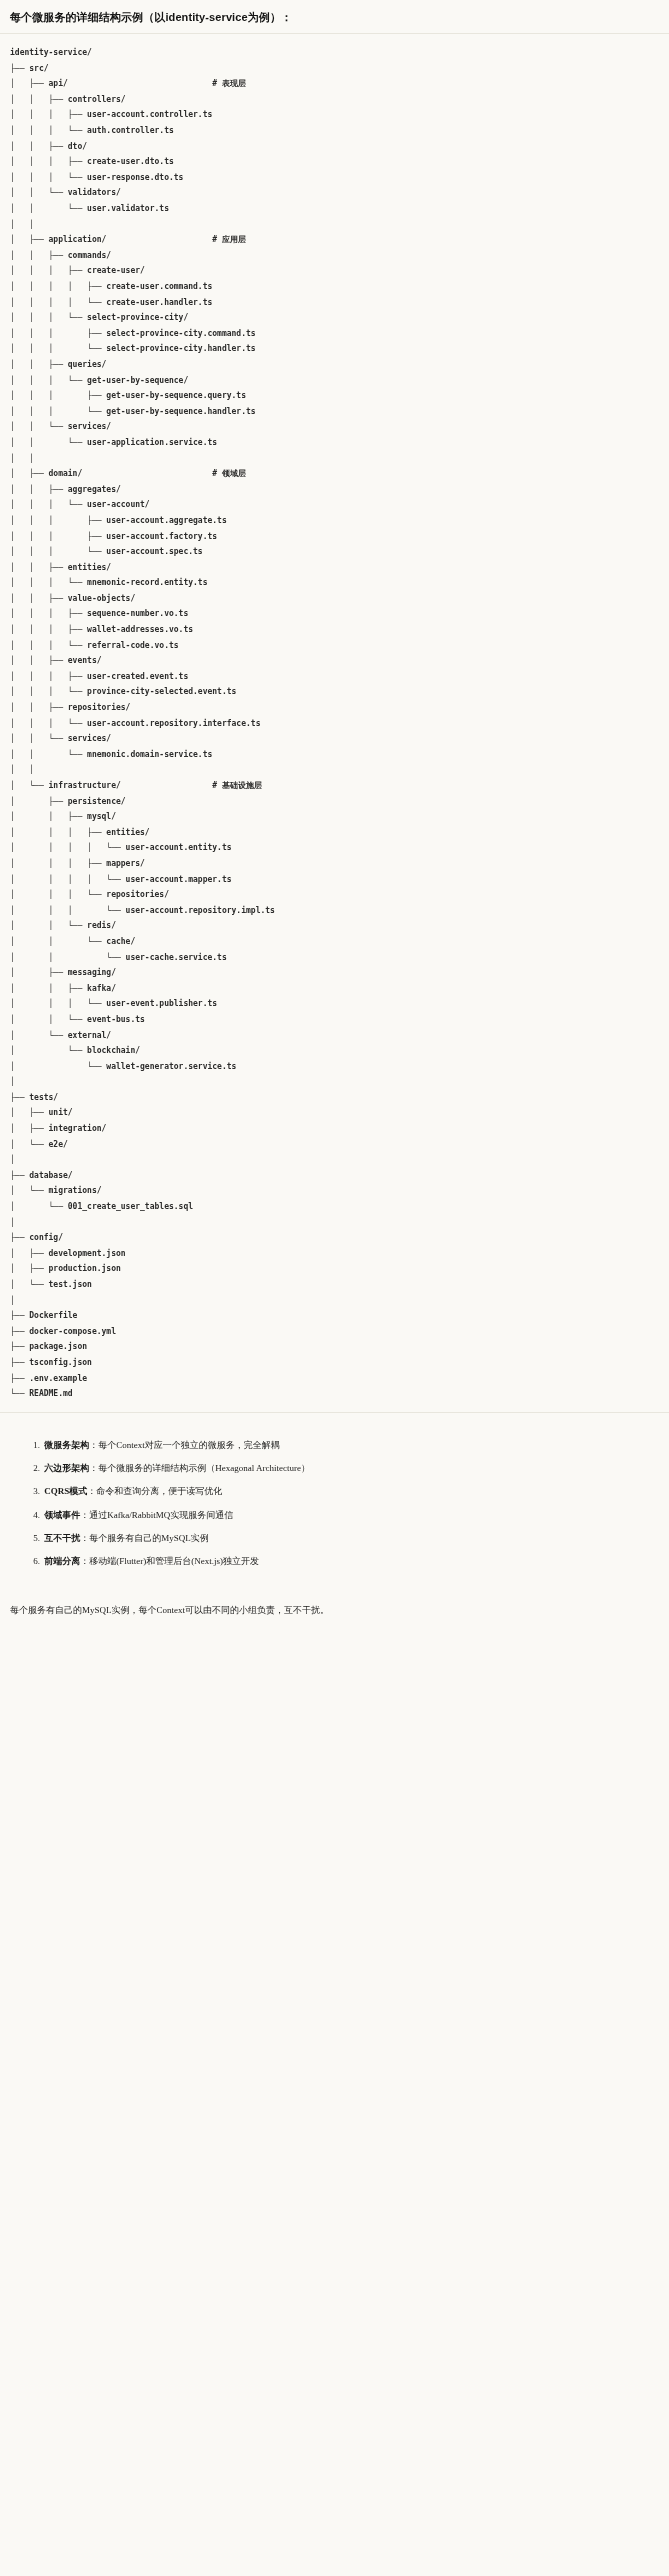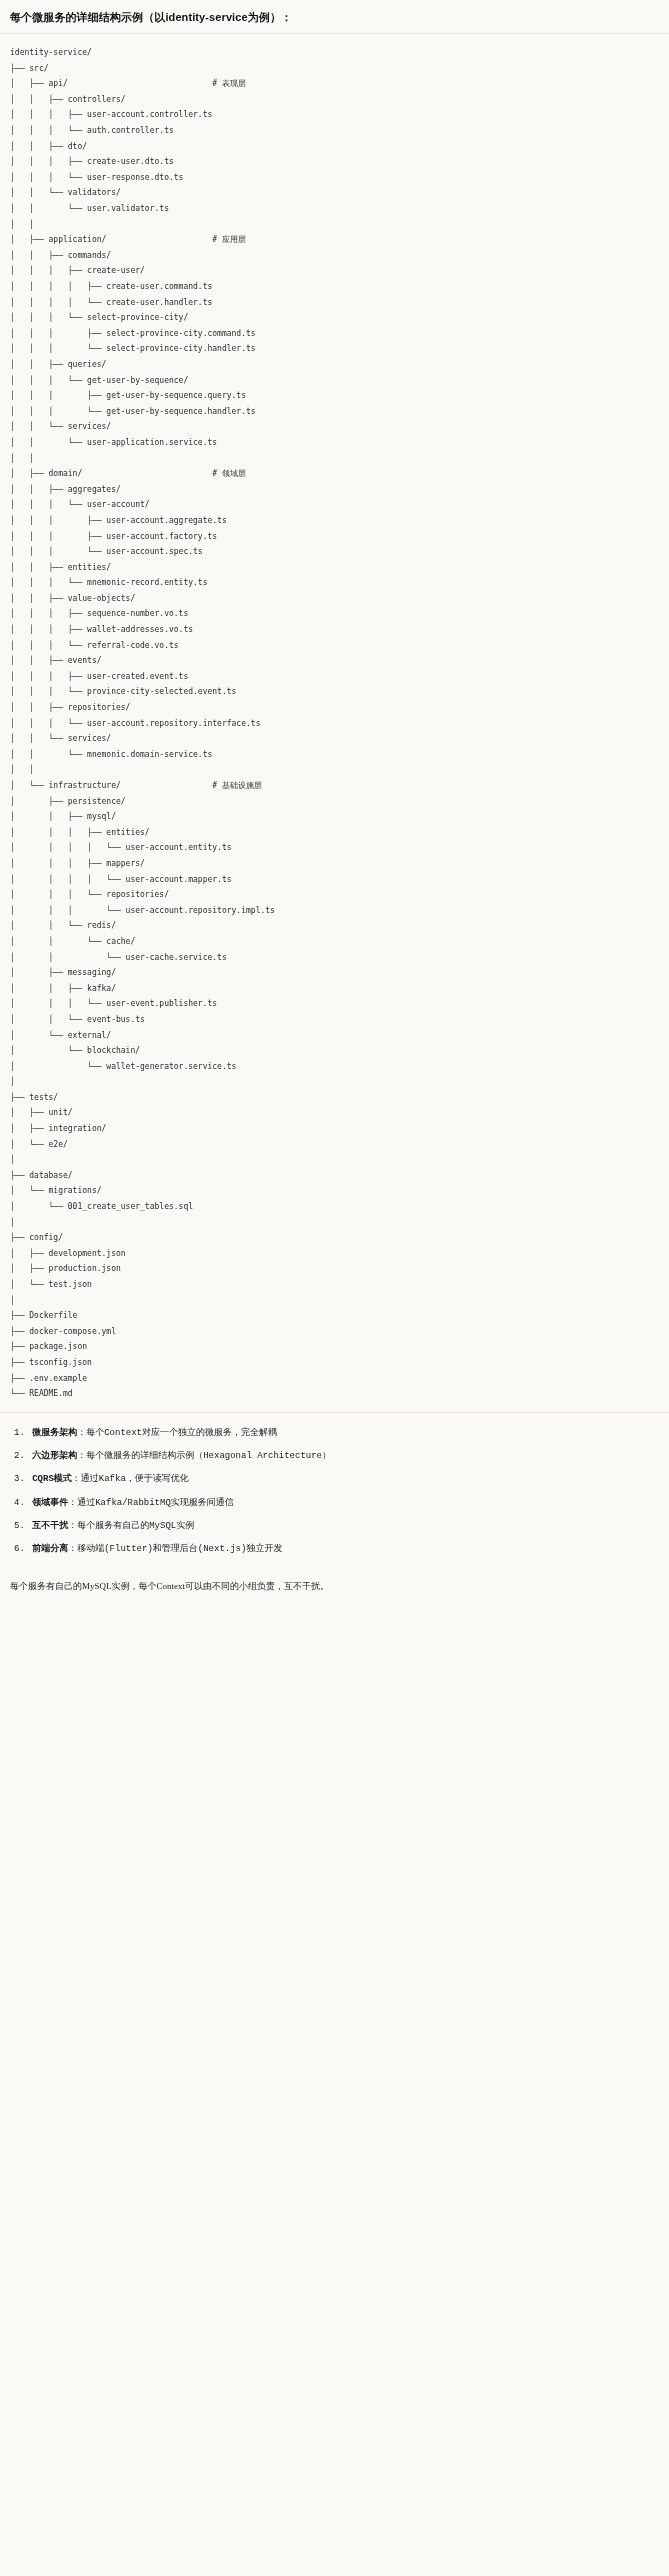--- a/index.html
+++ b/index.html
@@ -38,20 +38,21 @@
     border: 0;
     border-top: 0.6px solid #e8e6dd;
     margin: 0;
     height: 0;
   }
 
   
   .code-block {
     background: #faf9f5;
     padding: 11.3px 10px 10px 10px;
+    font-weight: bold;
   }
   pre.tree {
     margin: 0;
     font-family: "DejaVu Sans Mono", "Liberation Mono", monospace;
     font-size: 8px;
     line-height: 15.6px;
     color: #2c2c2b;
     white-space: pre;
     overflow: visible;
     letter-spacing: 0px;
@@ -64,24 +65,23 @@
   }
   .notes-heading {
     font-family: "Liberation Sans", "DejaVu Sans", sans-serif;
     font-weight: bold;
     font-size: 9px;
     color: #141413;
     margin: 0 0 8.8px 0;
     line-height: 1.5;
   }
   ol.notes-list {
-    margin: 4px;
+    margin: 16px;
     padding: 0 0 0 16.3px;
     list-style-type: decimal;
-    font-family: Liberation Mono, monospace;
   }
   ol.notes-list li {
     font-size: 9px;
     line-height: 1.55;
     margin-bottom: 9.4px;
     color: #1a1a19;
     padding-left: 1.9px;
   }
   ol.notes-list li:last-child { margin-bottom: 0; }
   .note-term {
@@ -202,21 +202,21 @@
 
   <div class="notes-block">
     <ol class="notes-list">
       <li>
         <span class="note-term">微服务架构</span><span class="note-sep">：</span><span class="note-text">每个Context对应一个独立的微服务，完全解耦</span>
       </li>
       <li>
         <span class="note-term">六边形架构</span><span class="note-sep">：</span><span class="note-text">每个微服务的详细结构示例（Hexagonal Architecture）</span>
       </li>
       <li>
-        <span class="note-term">CQRS模式</span><span class="note-sep">：</span><span class="note-text">通过Kafka，便于读写优化</span>
+        <span class="note-term">CQRS模式</span><span class="note-sep">：</span><span class="note-text">命令和查询分离，便于读写优化</span>
       </li>
       <li>
         <span class="note-term">领域事件</span><span class="note-sep">：</span><span class="note-text">通过Kafka/RabbitMQ实现服务间通信</span>
       </li>
       <li>
         <span class="note-term">互不干扰</span><span class="note-sep">：</span><span class="note-text">每个服务有自己的MySQL实例</span>
       </li>
       <li>
         <span class="note-term">前端分离</span><span class="note-sep">：</span><span class="note-text">移动端(Flutter)和管理后台(Next.js)独立开发</span>
       </li>

